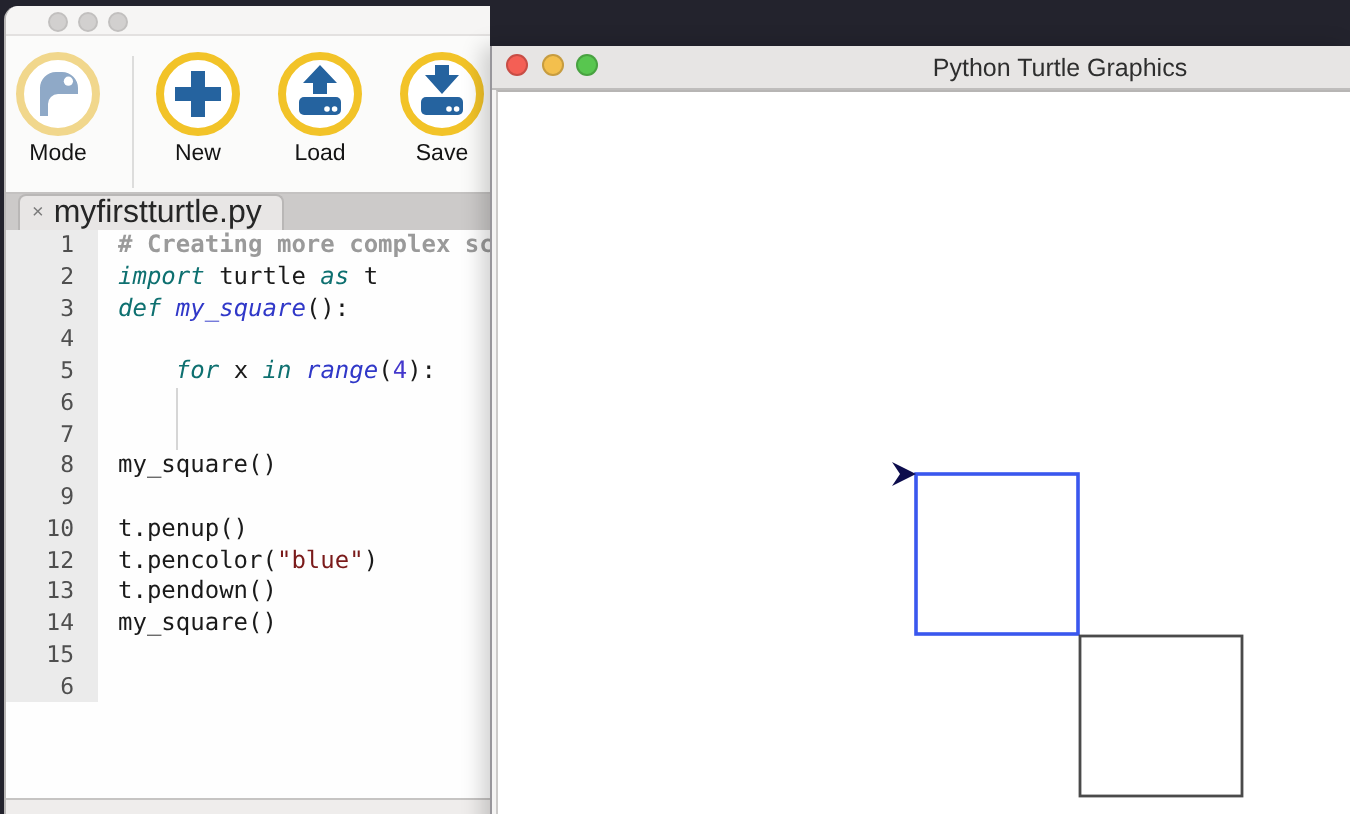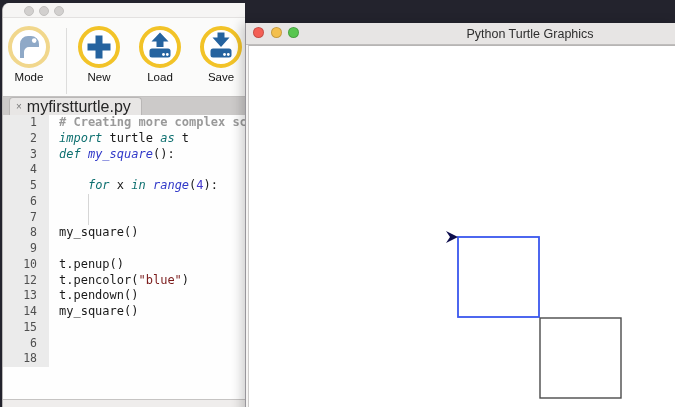--- a/index.html
+++ b/index.html
@@ -168,24 +168,20 @@
         <span class="code-text"><span class="tok-pl">my_square()</span></span>
       </div>
       <div class="code-line">
         <span class="gutter">15</span>
         <span class="code-text"></span>
       </div>
       <div class="code-line">
         <span class="gutter">6</span>
         <span class="code-text"></span>
       </div>
-      <div class="code-line">
-        <span class="gutter">18</span>
-        <span class="code-text"></span>
-      </div>
     </div>
 
   <div class="mu-status"></div>
 </div>
 
 <div class="turtle-window">
   <div class="turtle-titlebar">
     <span class="tl-dot" style="left:7px;background:#f45f55"></span>
     <span class="tl-dot" style="left:24.5px;background:#f3bf4d"></span>
     <span class="tl-dot" style="left:42px;background:#58c64f"></span>

